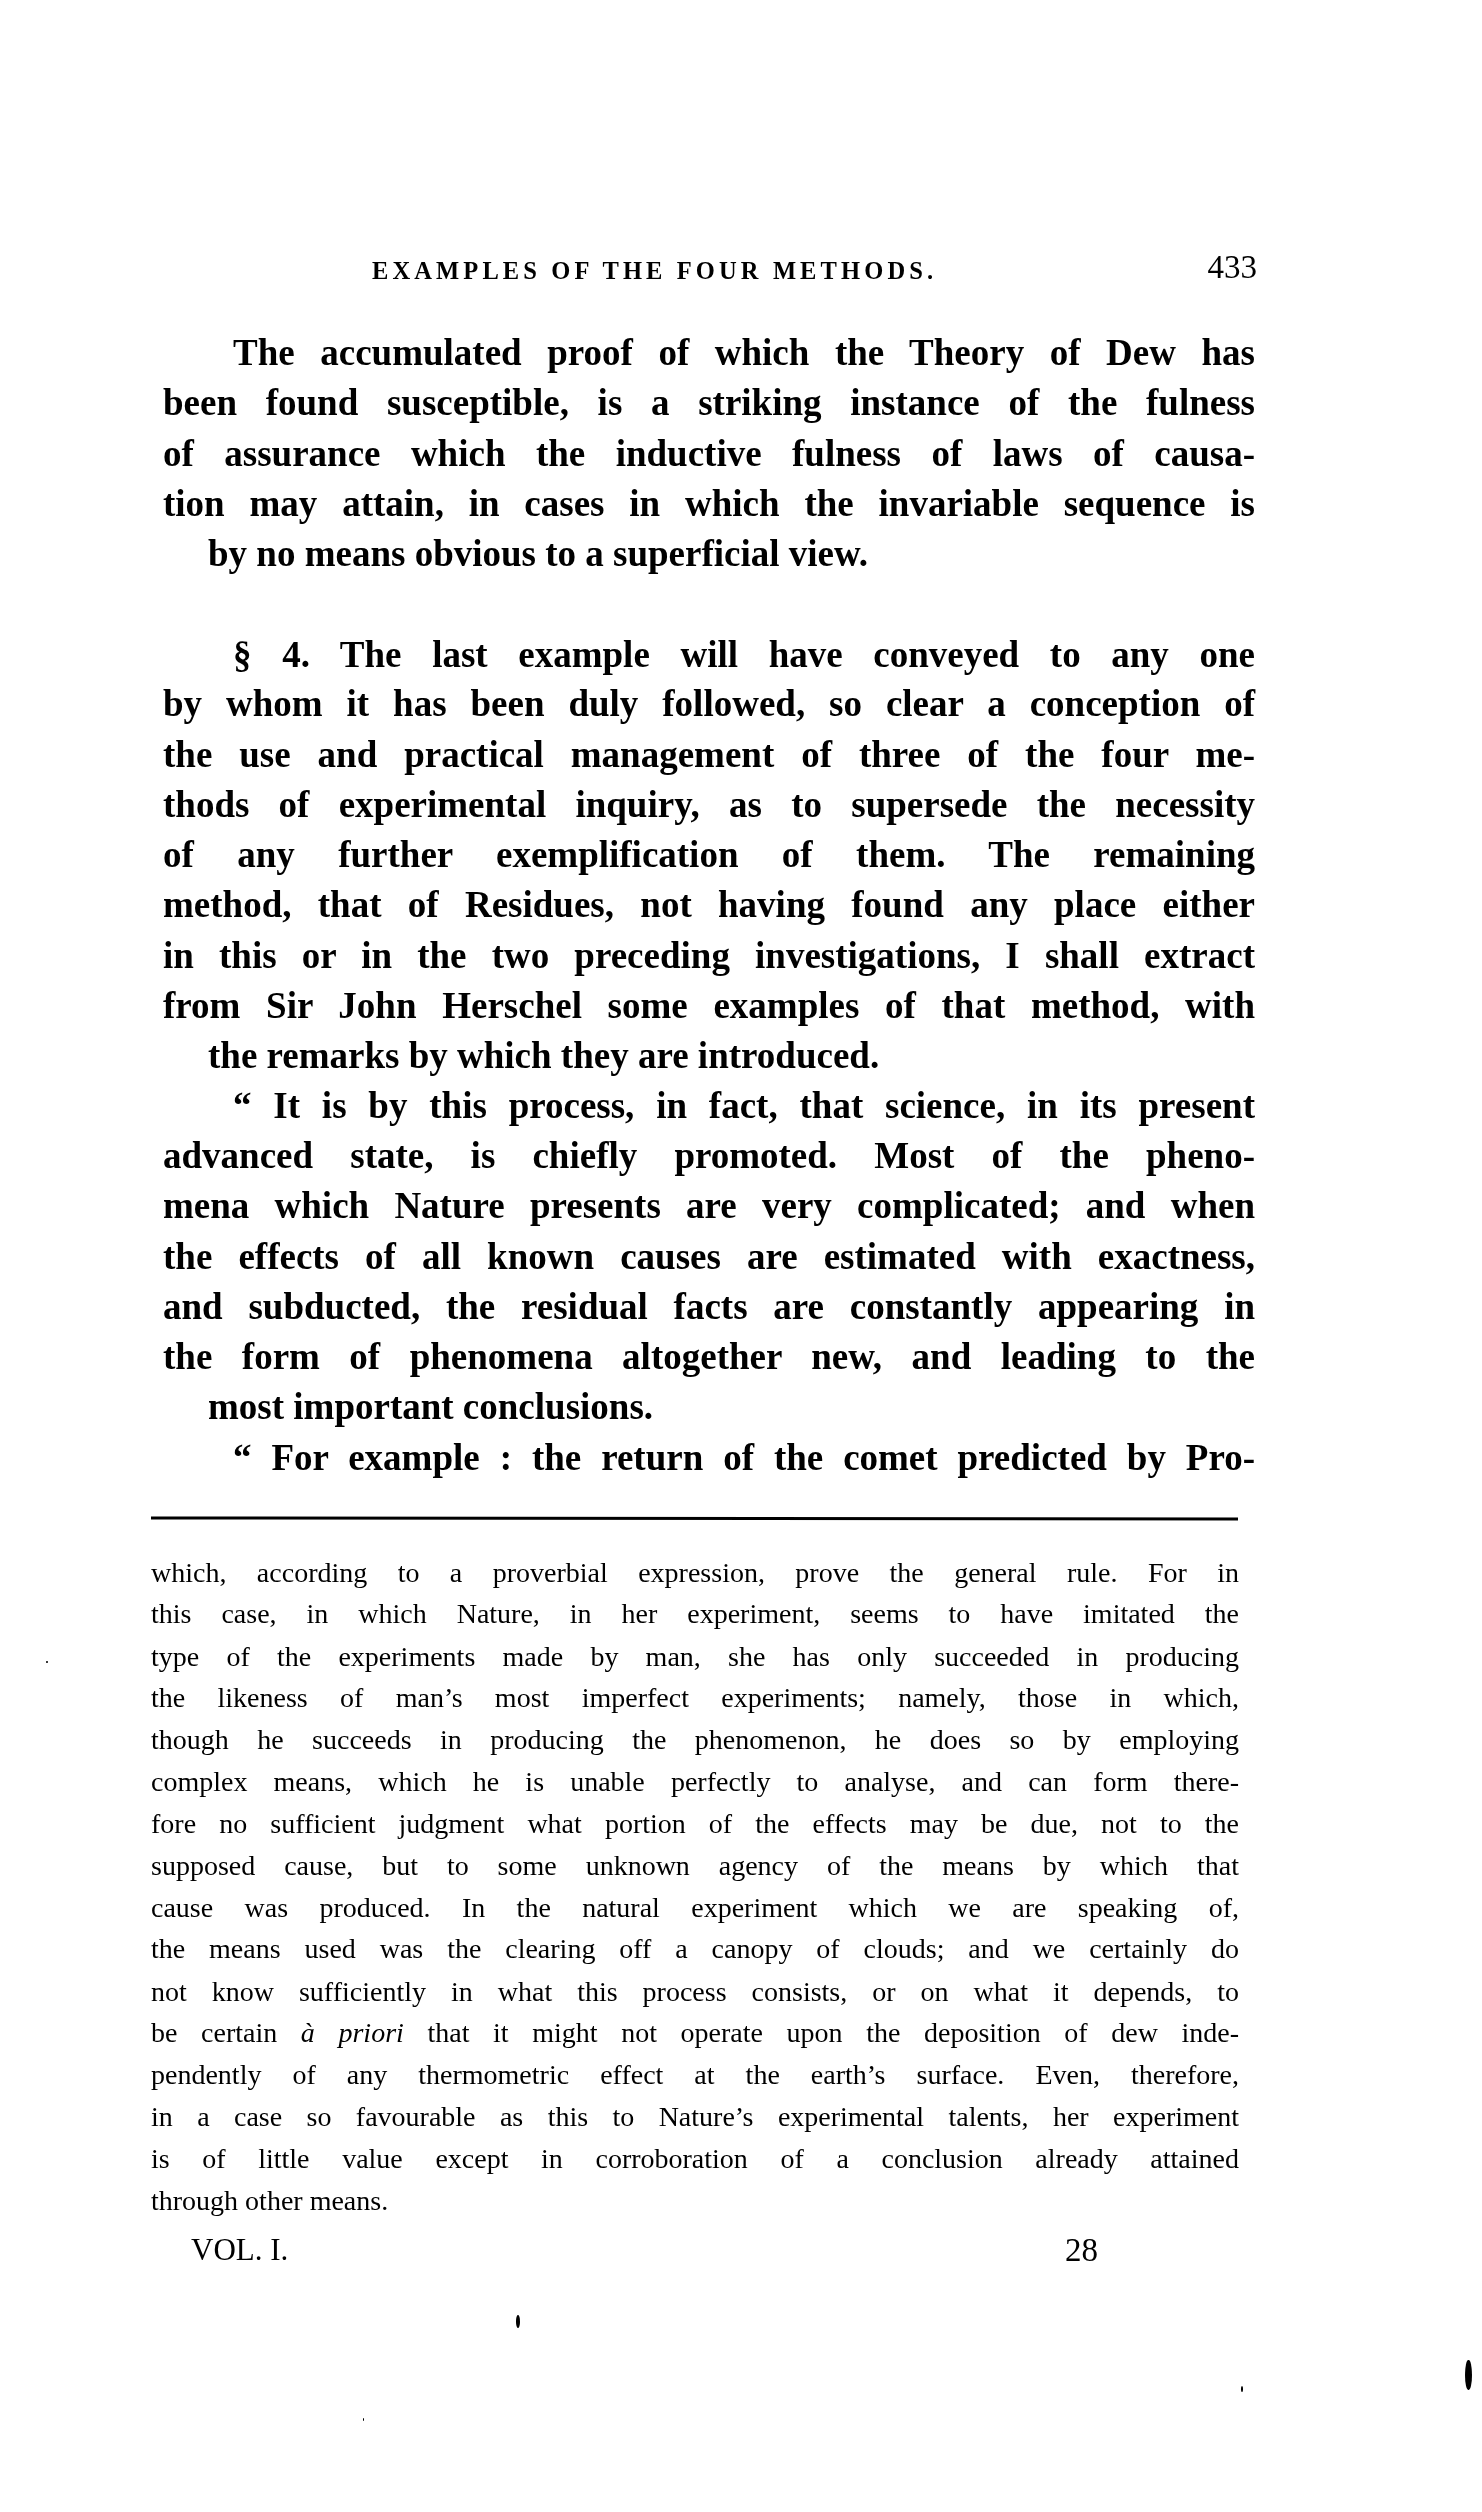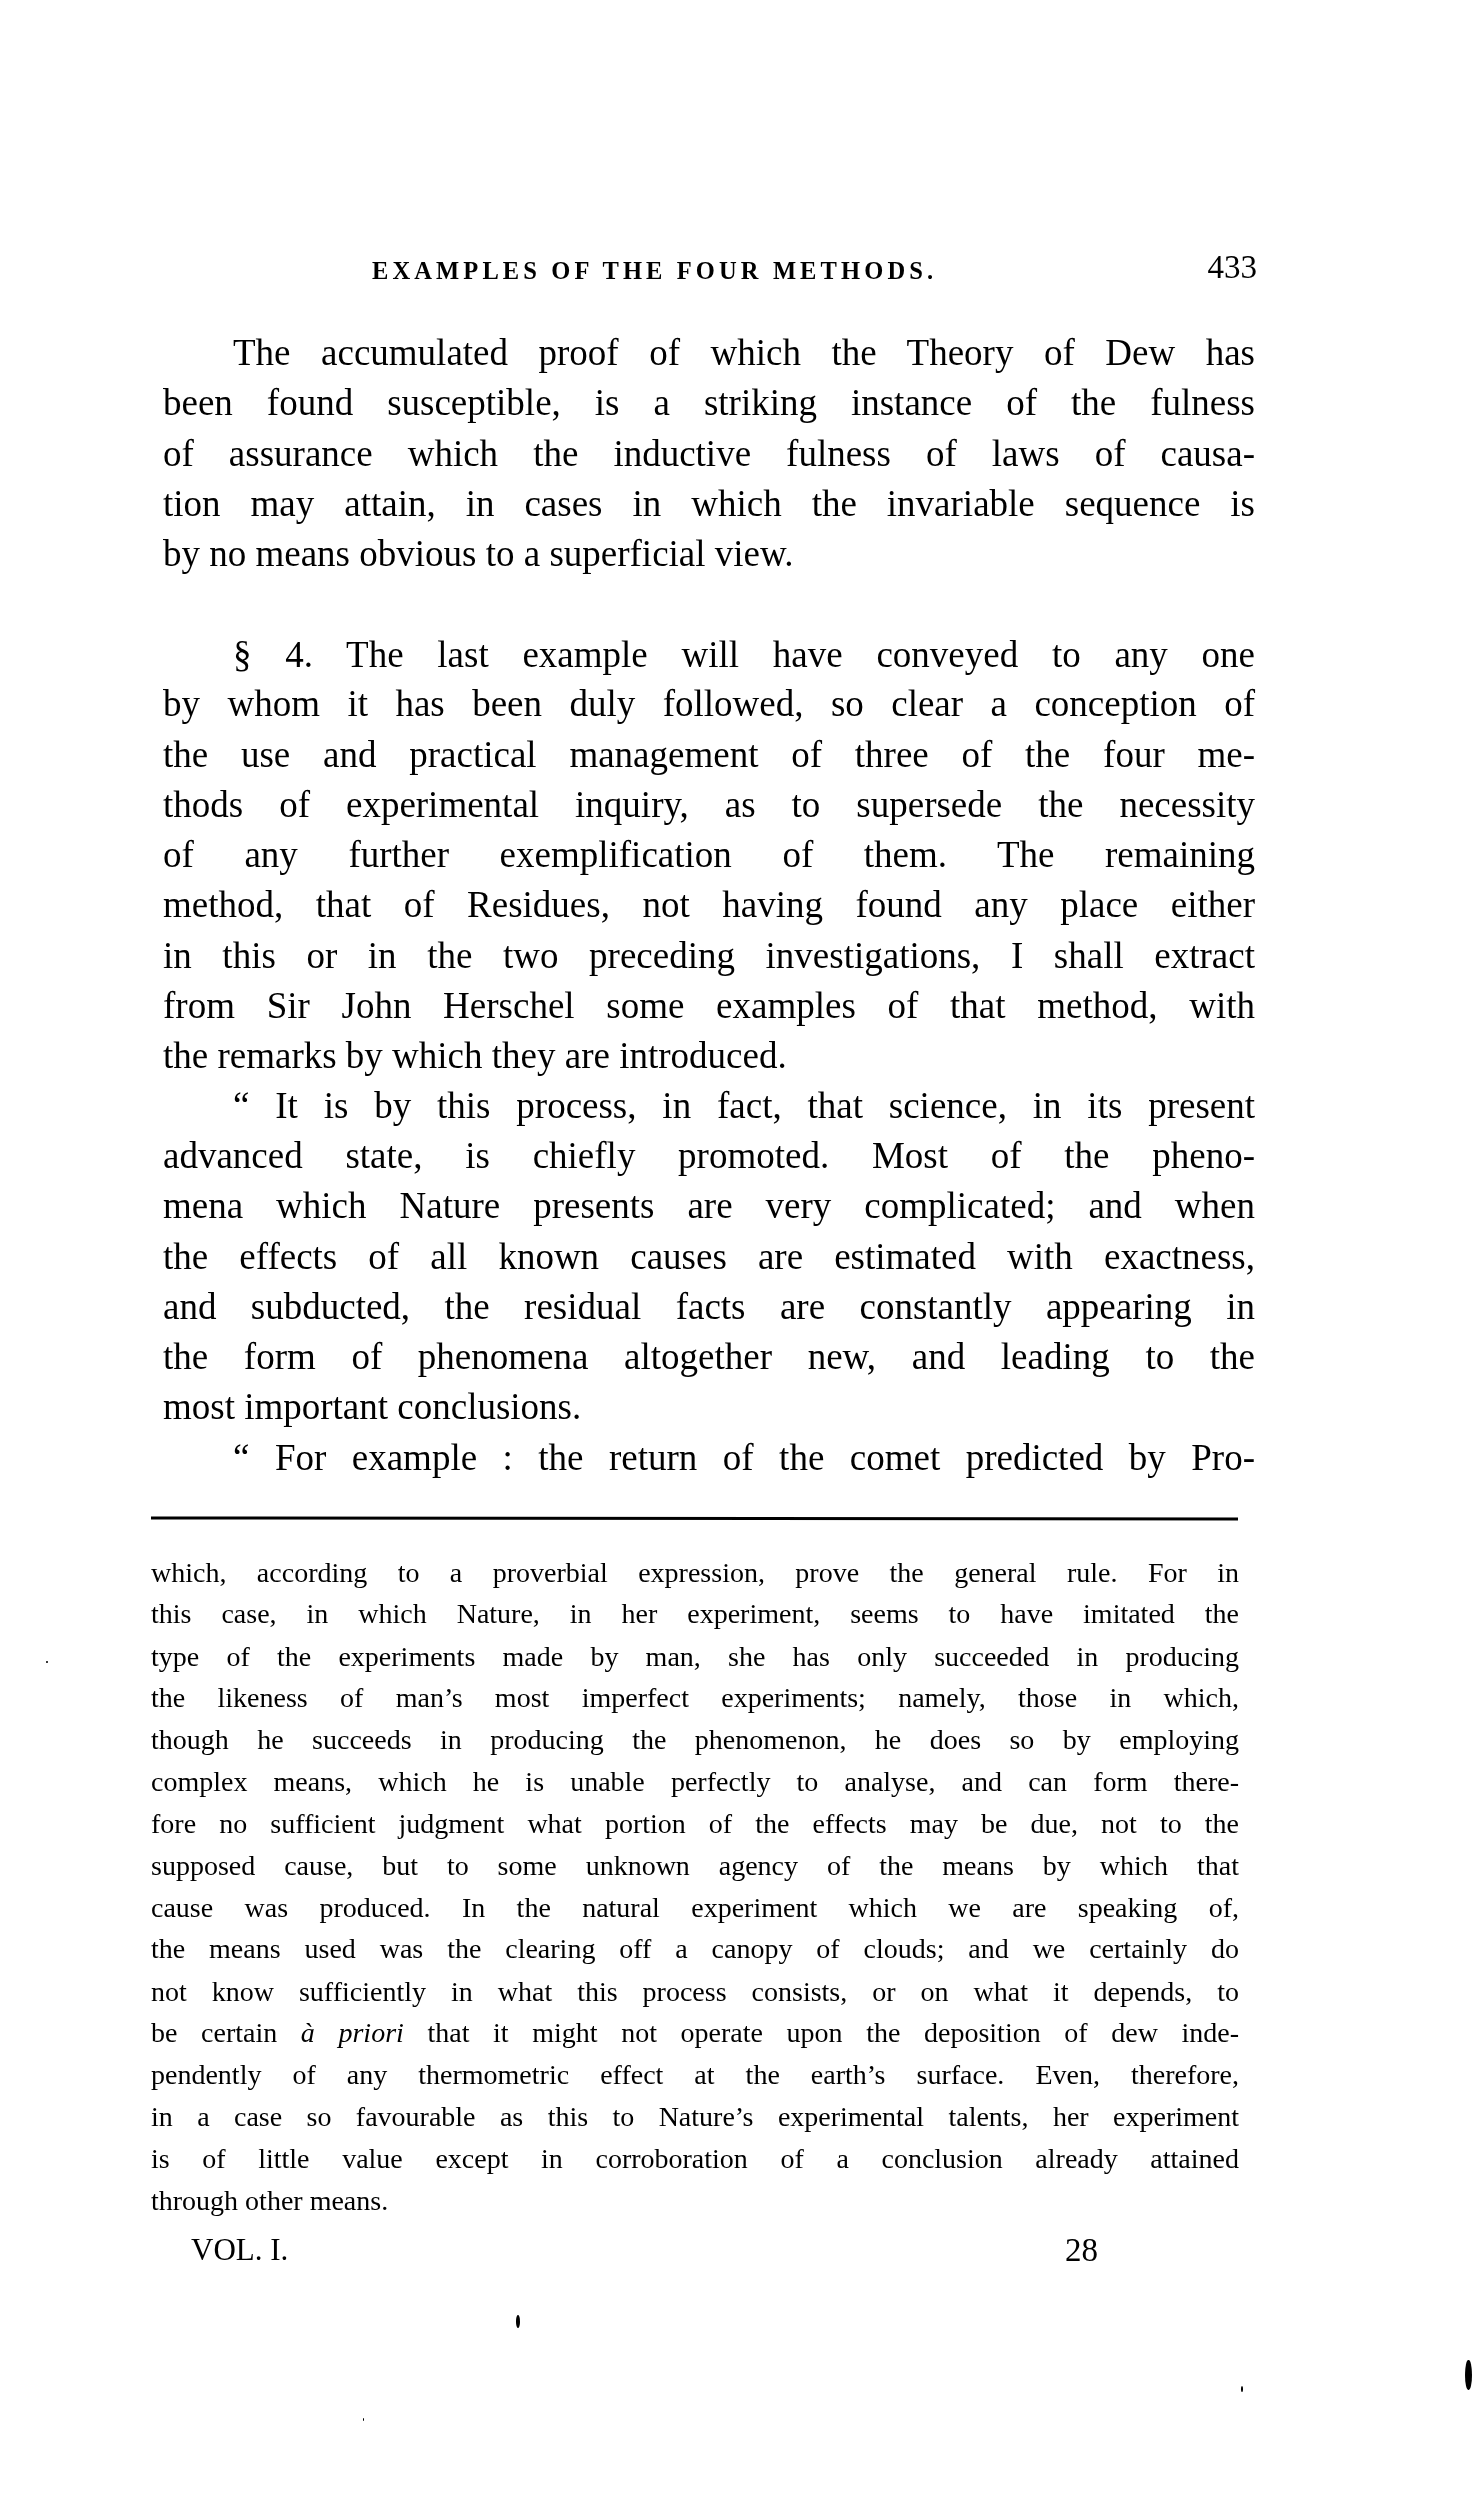--- a/index.html
+++ b/index.html
@@ -7,24 +7,24 @@
   .page { position:absolute; left:0; top:0; width:1483px; height:2512px; background:#fff; }
   .line { position:absolute; white-space:nowrap; text-align:justify; text-align-last:justify; }
   .running-head {
     position:absolute; left:372px; top:256px; width:885px; height:30px;
     font-family:"Liberation Serif","DejaVu Serif",serif; font-size:25px; line-height:30px;text-align:right;
   }
   .running-title { position:absolute; left:0; top:0; letter-spacing:4.2px; font-weight:bold; transform:scaleX(0.98); transform-origin:left; }
   .page-num { position:absolute; right:0; top:-3.6px; font-size:33px; }
   .body-line {
     font-family:"Liberation Serif","DejaVu Serif",serif; font-size:37px; height:50px; line-height:50px;
-    left:163px; width:1092px;
+    left:163px; width:1092px;font-weight:bold;
   }
   .body-line.indent { left:233px; width:1022px; }
-  .body-line.last { text-align:right; text-align-last:left; }
+  .body-line.last { text-align:right; text-align-last:left;margin-left:45px; }
   .rule { position:absolute; left:151px; top:1517px; width:1087px; height:3px; background:#000; transform:rotate(0.05deg); }
   .fn-line {
     font-family:"Liberation Serif","DejaVu Serif",serif; font-weight:normal; font-size:28px;
     height:42px; line-height:42px; left:151px; width:1088px;
   }
   .fn-line.last { text-align:right; text-align-last:left; }
   .fn-line i { font-style:italic; }
   .signature { position:absolute; font-family:"Liberation Serif","DejaVu Serif",serif; font-size:31px; line-height:36px; }
   .speck { position:absolute; background:#000; border-radius:50%; }
 </style>

